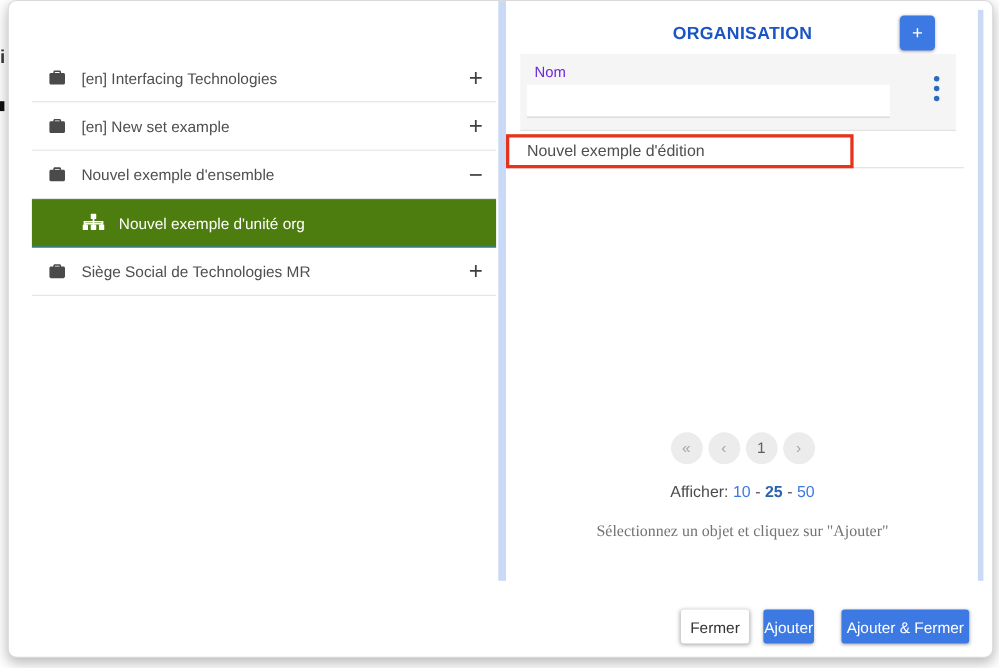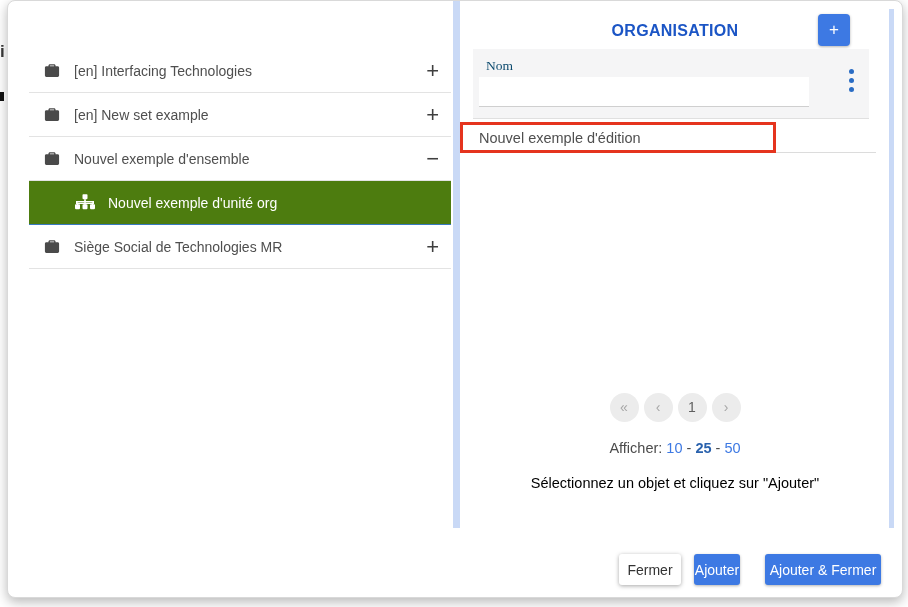--- a/index.html
+++ b/index.html
@@ -38,21 +38,21 @@
   
   .rp-title { position:absolute; left:453px; top:21px; width:428px; text-align:center;
               font-weight:700; font-size:16px; color:#1b55c5; letter-spacing:0.3px; }
   .add-btn { position:absolute; left:810px; top:13px; width:32px; height:32px;
              background:#3d79e3; color:#fff; border:none; border-radius:4px;
              font-size:17px; line-height:32px; text-align:center; cursor:pointer;
              box-shadow:0 1px 3px rgba(0,0,0,0.3); }
 
   .filter-block { position:absolute; left:465px; top:48px; width:396px; height:70px;
                   background:#f5f5f6; border-bottom:1px solid #e0e0e0; }
-  .filter-label { position:absolute; left:13px; top:9px; font-size:13.5px; color:#0c4a6e;font-family:Liberation Serif, serif; }
+  .filter-label { position:absolute; left:13px; top:9px; font-size:13.5px; color:#6d28d9; }
   .filter-input { position:absolute; left:6px; top:28px; width:330px; height:30px;
                   background:#fff; border:none; border-bottom:1px solid #cfcfcf;
                   font-size:14px; color:#333; padding:0 8px; outline:none; }
   .kebab { position:absolute; left:368px; top:13px; width:20px; height:36px;
            display:flex; flex-direction:column; align-items:center; justify-content:center;
            gap:4px; cursor:pointer; }
   .kebab i { width:5px; height:5px; border-radius:50%; background:#2a6cc4; }
 
   .result-row { position:absolute; left:453px; top:121px; width:415px; height:31px;
                 border-bottom:1px solid #dcdcdc; cursor:pointer; }
@@ -65,21 +65,21 @@
   .pager-btn { width:29px; height:29px; border-radius:50%; background:#ececec; border:none;
                color:#a7a7a7; font-size:14px; text-align:center; line-height:29px; cursor:pointer; }
   .pager-btn.current { color:#5f5f5f; }
 
   .page-size { position:absolute; left:453px; top:439px; width:428px; text-align:center;
                font-size:14.5px; color:#4c4c4c; }
   .page-size a { text-decoration:none; color:#3d79e3; cursor:pointer; }
   .page-size a.sel { font-weight:700; color:#2a62ad; }
 
   .hint { position:absolute; left:453px; top:474px; width:428px; text-align:center;
-          font-size:14.5px; font-weight:500; color:#000000; }
+          font-size:14.5px; font-weight:500; color:#737373;font-family:Liberation Serif, serif; }
 
   
   .btn { position:absolute; top:553px; height:31px; border:none; border-radius:3px;
          font-size:14px; cursor:pointer; font-family:inherit; }
   .btn-close { left:611px; width:62px; background:#fff; color:#333;
                box-shadow:0 1px 4px rgba(0,0,0,0.35); }
   .btn-blue  { background:#3d79e3; color:#fff; box-shadow:0 1px 3px rgba(0,0,0,0.3); }
   .btn-add   { left:686px; width:46px; }
   .btn-addclose { left:757px; width:116px; }
 </style>

